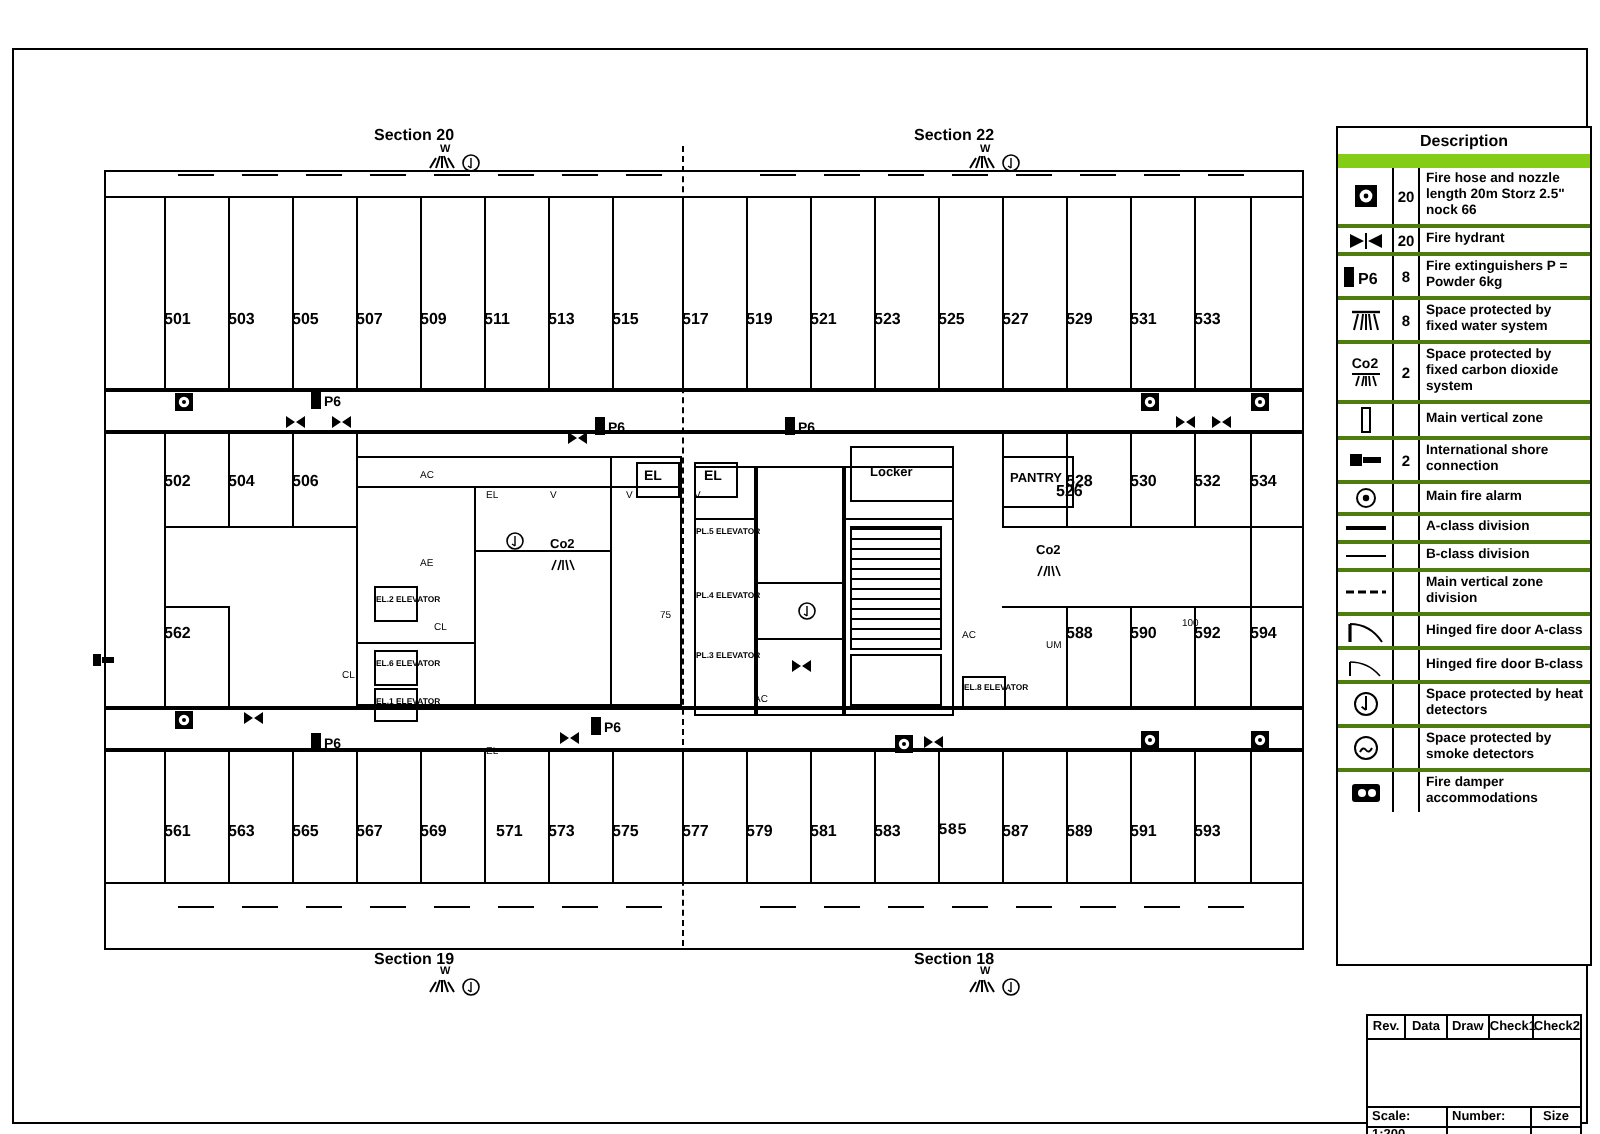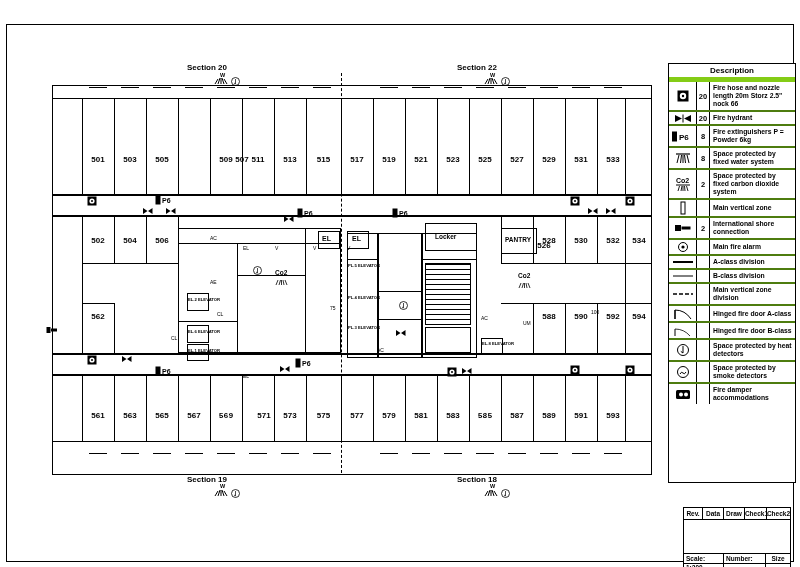--- a/index.html
+++ b/index.html
@@ -69,21 +69,20 @@
   .vline.thick { width: 2px; }
   .dash-v {
     position: absolute;
     width: 0;
     border-left: 1px dashed #000;
   }
   .cabin {
     position: absolute;
     font-size: 8px;
     font-weight: bold;
-    text-align: center;
     white-space: nowrap;
   }
   .section-label {
     position: absolute;
     font-size: 8px;
     font-weight: bold;
     text-align: center;
     white-space: nowrap;
   }
   .tiny {
@@ -123,21 +122,21 @@
   .legend {
     position: absolute;
     left: 661px; top: 38px;
     width: 128px; height: 420px;
     border: 1px solid #000;
     box-sizing: border-box;
     background: #fff;
   }
   .legend-head {
     height: 13px;
-    border-bottom: 5px solid #84cc16;
+    border-bottom: 7px solid #84cc16;
     font-size: 8px;
     font-weight: bold;
     text-align: center;
     line-height: 13px;
   }
   .legend-row {
     display: flex;
     border-bottom: 2px solid #4d7c0f;
     box-sizing: border-box;
     min-height: 14px;
@@ -442,21 +441,21 @@
       <div class="tiny n" style="left:196px; top:310px;">EL</div>
       <div class="tiny n" style="left:228px; top:182px;">V</div>
       <div class="tiny n" style="left:266px; top:182px;">V</div>
       <div class="tiny n" style="left:300px; top:182px;">V</div>
       <div class="tiny n" style="left:283px; top:242px;">75</div>
       <div class="tiny n" style="left:544px; top:246px;">100</div>
 
       <div class="cabin" style="left:35px; top:92px; width:32px;">501</div>
       <div class="cabin" style="left:67px; top:92px; width:32px;">503</div>
       <div class="cabin" style="left:99px; top:92px; width:32px;">505</div>
-      <div class="cabin" style="left:131px; top:92px; width:32px;margin-left:48px;">507</div>
+      <div class="cabin" style="left:131px; top:92px; width:32px;">507</div>
       <div class="cabin" style="left:163px; top:92px; width:32px;">509</div>
       <div class="cabin" style="left:195px; top:92px; width:32px;">511</div>
       <div class="cabin" style="left:227px; top:92px; width:32px;">513</div>
       <div class="cabin" style="left:259px; top:92px; width:35px;">515</div>
 
       <div class="cabin" style="left:294px; top:92px; width:32px;">517</div>
       <div class="cabin" style="left:326px; top:92px; width:32px;">519</div>
       <div class="cabin" style="left:358px; top:92px; width:32px;">521</div>
       <div class="cabin" style="left:390px; top:92px; width:32px;">523</div>
       <div class="cabin" style="left:422px; top:92px; width:32px;">525</div>
@@ -477,21 +476,21 @@
       <div class="cabin" style="left:578px; top:173px; width:28px;">534</div>
       <div class="cabin" style="left:486px; top:249px; width:32px;">588</div>
       <div class="cabin" style="left:518px; top:249px; width:32px;">590</div>
       <div class="cabin" style="left:550px; top:249px; width:32px;">592</div>
       <div class="cabin" style="left:578px; top:249px; width:28px;">594</div>
 
       <div class="cabin" style="left:35px; top:348px; width:32px;">561</div>
       <div class="cabin" style="left:67px; top:348px; width:32px;">563</div>
       <div class="cabin" style="left:99px; top:348px; width:32px;">565</div>
       <div class="cabin" style="left:131px; top:348px; width:32px;">567</div>
-      <div class="cabin" style="left:163px; top:348px; width:32px;font-family:Liberation Mono, monospace;">569</div>
+      <div class="cabin" style="left:163px; top:348px; width:32px;">569</div>
       <div class="cabin" style="left:201px; top:348px; width:32px;">571</div>
       <div class="cabin" style="left:227px; top:348px; width:32px;">573</div>
       <div class="cabin" style="left:259px; top:348px; width:35px;">575</div>
 
       <div class="cabin" style="left:294px; top:348px; width:32px;">577</div>
       <div class="cabin" style="left:326px; top:348px; width:32px;">579</div>
       <div class="cabin" style="left:358px; top:348px; width:32px;">581</div>
       <div class="cabin" style="left:390px; top:348px; width:32px;">583</div>
       <div class="cabin" style="left:422px; top:348px; width:32px;font-family:Liberation Mono, monospace;">585</div>
       <div class="cabin" style="left:454px; top:348px; width:32px;">587</div>

